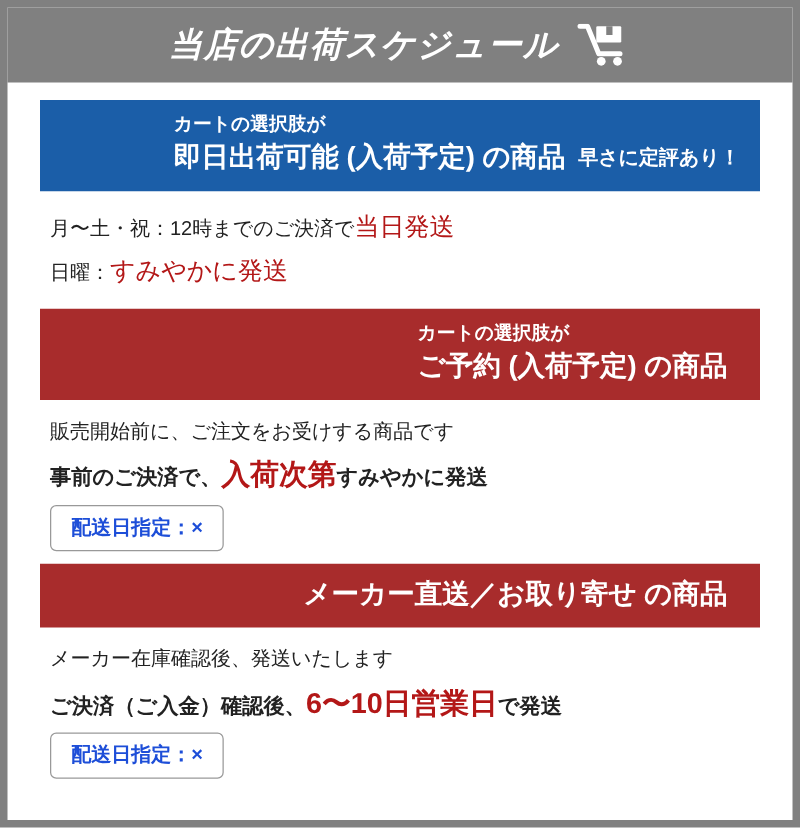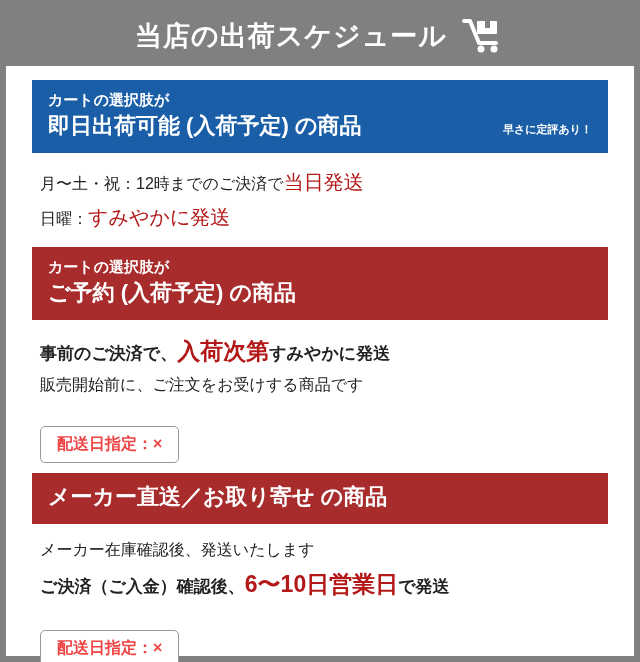--- a/index.html
+++ b/index.html
@@ -29,36 +29,37 @@
     display: flex;
     align-items: center;
     justify-content: center;
     gap: 14px;
   }
   .header-title {
     font-size: 27px;
     font-weight: bold;
     letter-spacing: 1px;
     line-height: 1;
+    font-style: italic;
   }
   .cart-icon {
     display: inline-block;
     width: 44px;
     height: 34px;
     position: relative;
   }
   .content {
     padding: 14px 26px 10px 26px;
   }
   .band {
     color: #ffffff;
     padding: 10px 16px 12px 16px;
     display: flex;
     align-items: center;
-    justify-content: space-between;
+    justify-content: flex-end;
     box-sizing: border-box;
   }
   .band-blue { background: #1b5ea8; }
   .band-red  { background: #a82c2c; }
   .band-left {
     display: flex;
     flex-direction: column;
     justify-content: center;
   }
   .band-sub {
@@ -70,21 +71,21 @@
   .band-main {
     font-size: 22px;
     font-weight: bold;
     line-height: 1.3;
   }
   .band-main .small {
     font-size: 22px;
     font-weight: bold;
   }
   .band-note {
-    font-size: 11px;
+    font-size: 16px;
     font-weight: bold;
     white-space: nowrap;
     padding-left: 10px;
     align-self: flex-end;
     padding-bottom: 4px;
   }
   .single-line .band-main { font-size: 22px; }
 
   .lines {
     padding: 14px 8px 10px 8px;
@@ -111,22 +112,22 @@
   .bold {
     font-weight: bold;
   }
   .chip {
     display: inline-block;
     border: 1px solid #999999;
     border-radius: 5px;
     padding: 7px 16px;
     font-size: 16px;
     font-weight: bold;
-    color: #ef4444;
-    margin-top: 24px;
+    color: #1d4ed8;
+    margin-top: 2px;
     background: #ffffff;
   }
 </style>
 </head>
 <body>
 
 <div class="page">
 
   <div class="header">
     <span class="header-title">当店の出荷スケジュール</span>
@@ -159,22 +160,22 @@
 
     <div class="section">
       <div class="band band-red">
         <div class="band-left">
           <div class="band-sub">カートの選択肢が</div>
           <div class="band-main"><span>ご予約 (入荷予定)</span><span class="small"> の商品</span></div>
         </div>
         <div class="band-note"></div>
       </div>
       <div class="lines">
+        <div class="line"><span>販売開始前に、ご注文をお受けする商品です</span></div>
         <div class="line big"><span class="bold">事前のご決済で、</span><span class="em-red-lg">入荷次第</span><span class="bold">すみやかに発送</span></div>
-        <div class="line"><span>販売開始前に、ご注文をお受けする商品です</span></div>
         <div><span class="chip">配送日指定：×</span></div>
       </div>
     </div>
 
     <div class="section">
       <div class="band band-red single-line">
         <div class="band-left">
           <div class="band-main"><span>メーカー直送／お取り寄せ</span><span class="small"> の商品</span></div>
         </div>
         <div class="band-note"></div>

